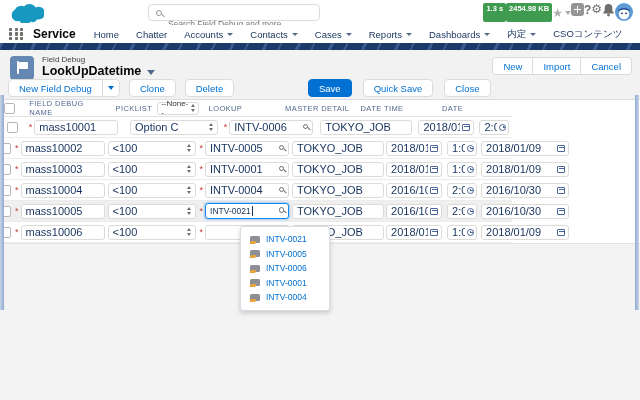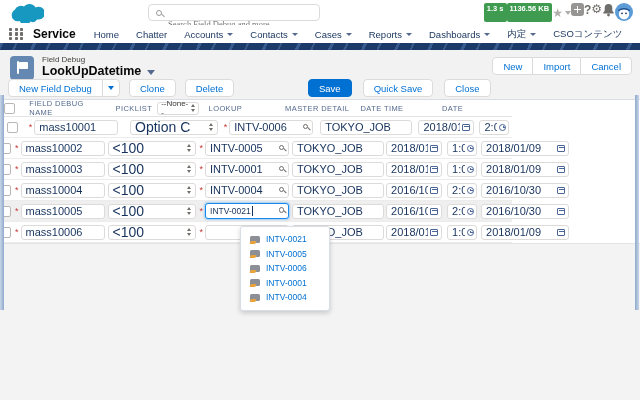--- a/index.html
+++ b/index.html
@@ -4,21 +4,21 @@
 <style>
   * { margin:0; padding:0; box-sizing:border-box; }
   html,body { width:640px; height:400px; overflow:hidden; }
   body { font-family:"Liberation Sans","DejaVu Sans",sans-serif; background:#fff; position:relative; }
   .screen { position:absolute; inset:0; width:640px; height:400px; background:#fff; }
 
   
   .utilbar { position:absolute; top:0; left:0; right:0; height:25px; background:#fff; }
   .sf-cloud { position:absolute; left:10px; top:2px; }
   .searchbox { position:absolute; left:148px; top:4px; width:172px; height:17px; border:1px solid #dddbda; border-radius:4px; background:#fff; display:flex; align-items:center; padding:0 7px; gap:6px; }
-  .searchbox input { border:0; outline:0; flex:1; font-size:8.5px; color:#706e6b; font-family:Liberation Serif, serif; background:transparent;margin-top:22px; }
+  .searchbox input { border:0; outline:0; flex:1; font-size:8.5px; color:#706e6b; font-family:Liberation Sans, sans-serif; background:transparent;margin-top:22px; }
   .mag { width:6px; height:6px; border:1.2px solid #9c9a98; border-radius:50%; position:relative; flex:0 0 auto; }
   .mag::after { content:""; position:absolute; width:4px; height:1.2px; background:#9c9a98; transform:rotate(45deg); right:-3.5px; bottom:-1.5px; }
   .utilicons { position:absolute; right:7px; top:3px; height:19px; display:flex; }
   .badge { background:#3e9b4f; color:#fff; font-size:7.5px; font-weight:bold; padding:2px 3px; border-radius:2px; line-height:1; }
   .star { color:#b0adab; font-size:12px; line-height:1; display:flex; align-items:center; gap:2px; }
   .tinycaret { width:0; height:0; border-left:3px solid transparent; border-right:3px solid transparent; border-top:4px solid #b0adab; }
   .sqplus { width:13px; height:13px; background:#979593; border-radius:3px; position:relative; }
   .sqplus::before,.sqplus::after { content:""; position:absolute; background:#fff; }
   .sqplus::before { left:6px; top:3px; width:1.6px; height:7px; }
   .sqplus::after { left:3px; top:5.7px; width:7px; height:1.6px; }
@@ -68,21 +68,21 @@
   .trow { height:21px; align-items:center; border-bottom:1px solid #ececec; background:#fff; }
   .trow.hl { background:#f0efef; }
   .cell { height:100%; display:flex; align-items:center; }
   .c0 { width:26px; justify-content:center; }
   .c1 { width:107px; } .c2 { width:97px; } .c3 { width:102px; } .c4 { width:104px; } .c5 { width:100px; } .c6 { width:104px; }
   .hpad10 { padding-left:10px; } .hpad14 { padding-left:14px; } .hpad8 { padding-left:8px; } .hpad4 { padding-left:4px; }
   .cb { width:11px; height:11px; border:1px solid #b9b7b5; border-radius:2px; background:#fff; cursor:pointer; }
   .req { color:#c23934; font-size:9px; margin:0 2px 0 4px; line-height:1; }
   .tin { height:15px; border:1px solid #dddbda; border-radius:3px; font-size:11px; font-family:inherit; color:#16325c; padding:0 4px; background:#fff; outline:0; }
   .w84 { width:84px; } .w92 { width:92px; margin-left:3px; } .w56 { width:56px; padding-right:13px; } .w30 { width:30px; padding-right:11px; } .w88 { width:88px; padding-right:13px; margin-left:2px; }
-  .fsel { margin-left:3px; width:88px; height:15px; border:1px solid #dddbda; border-radius:3px; background:#fff; display:flex; align-items:center; justify-content:space-between; padding:0 4px; font-size:14px; color:#16325c; cursor:pointer; }
+  .fsel { margin-left:3px; width:88px; height:15px; border:1px solid #dddbda; border-radius:3px; background:#fff; display:flex; align-items:center; justify-content:space-between; padding:0 4px; font-size:11px; color:#16325c; cursor:pointer; }
   .minisel { margin-left:5px; width:50px; height:13px; border:1px solid #dddbda; border-radius:3px; background:#fff; display:flex; align-items:center; justify-content:space-between; padding:0 3px; font-size:8px; letter-spacing:0; color:#3e3e3c; cursor:pointer; }
   .stepper { display:flex; flex-direction:column; gap:1.5px; align-items:center; }
   .stepper .up { width:0; height:0; border-left:2.5px solid transparent; border-right:2.5px solid transparent; border-bottom:3px solid #706e6b; }
   .stepper .dn { width:0; height:0; border-left:2.5px solid transparent; border-right:2.5px solid transparent; border-top:3px solid #706e6b; }
   .lkwrap { position:relative; display:flex; align-items:center; }
   .lkwrap .tin { padding-right:14px; }
   .magin { position:absolute; right:5px; top:4px; width:5.5px; height:5.5px; border:1.2px solid #706e6b; border-radius:50%; }
   .magin::after { content:""; position:absolute; width:3.5px; height:1.2px; background:#706e6b; transform:rotate(45deg); right:-3px; bottom:-1px; }
   .fakein { width:84px; height:16px; border:1px solid #1589ee; box-shadow:0 0 2px 1px rgba(21,137,238,.35); border-radius:3px; background:#fff; display:flex; align-items:center; padding:0 14px 0 4px; font-size:8.5px; color:#16325c; }
   .cursorbar { width:1px; height:10px; background:#16325c; margin-left:1px; }
@@ -113,21 +113,21 @@
   <div class="utilbar">
     <svg class="sf-cloud" width="34" height="21" viewBox="0 0 34 21">
       <path fill="#1798c1" d="M14 4.5c1.3-1.6 3.3-2.6 5.5-2.6 2.6 0 4.9 1.4 6.1 3.5.9-.4 1.9-.6 2.9-.6 3.6 0 6.5 2.9 6.5 6.4s-2.9 6.4-6.5 6.4c-.5 0-1 0-1.4-.1a5.2 5.2 0 0 1-6.6 2 6 6 0 0 1-10.8-.5 5.4 5.4 0 0 1-1.9.3A6.1 6.1 0 0 1 1.7 13c0-2.3 1.2-4.3 3.1-5.3A6.9 6.9 0 0 1 14 4.5z"></path>
     </svg>
     <div class="searchbox">
       <span class="mag"></span>
       <input placeholder="Search Field Debug and more..." style="">
     </div>
     <div class="utilicons">
       <span class="badge">1.3 s</span>
-      <span class="badge">1136.56 KB</span>
+      <span class="badge">2454.98 KB</span>
       <span class="star">★<span class="tinycaret"></span></span>
       <span class="sqplus"></span>
       <span class="qmark">?</span>
       <span class="gear">⚙</span>
       <svg class="bellsvg" width="13" height="14" viewBox="0 0 13 14">
         <path fill="#706e6b" d="M6.5 1a3.8 3.8 0 0 0-3.8 3.8v3L1.3 9.6v.9h10.4v-.9L10.3 7.8v-3A3.8 3.8 0 0 0 6.5 1z"></path>
         <circle fill="#706e6b" cx="6.5" cy="12" r="1.4"></circle>
       </svg>
       <svg class="avatarsvg" width="18" height="18" viewBox="0 0 18 18">
         <circle cx="9" cy="9" r="9" fill="#5c9bd6"></circle>

